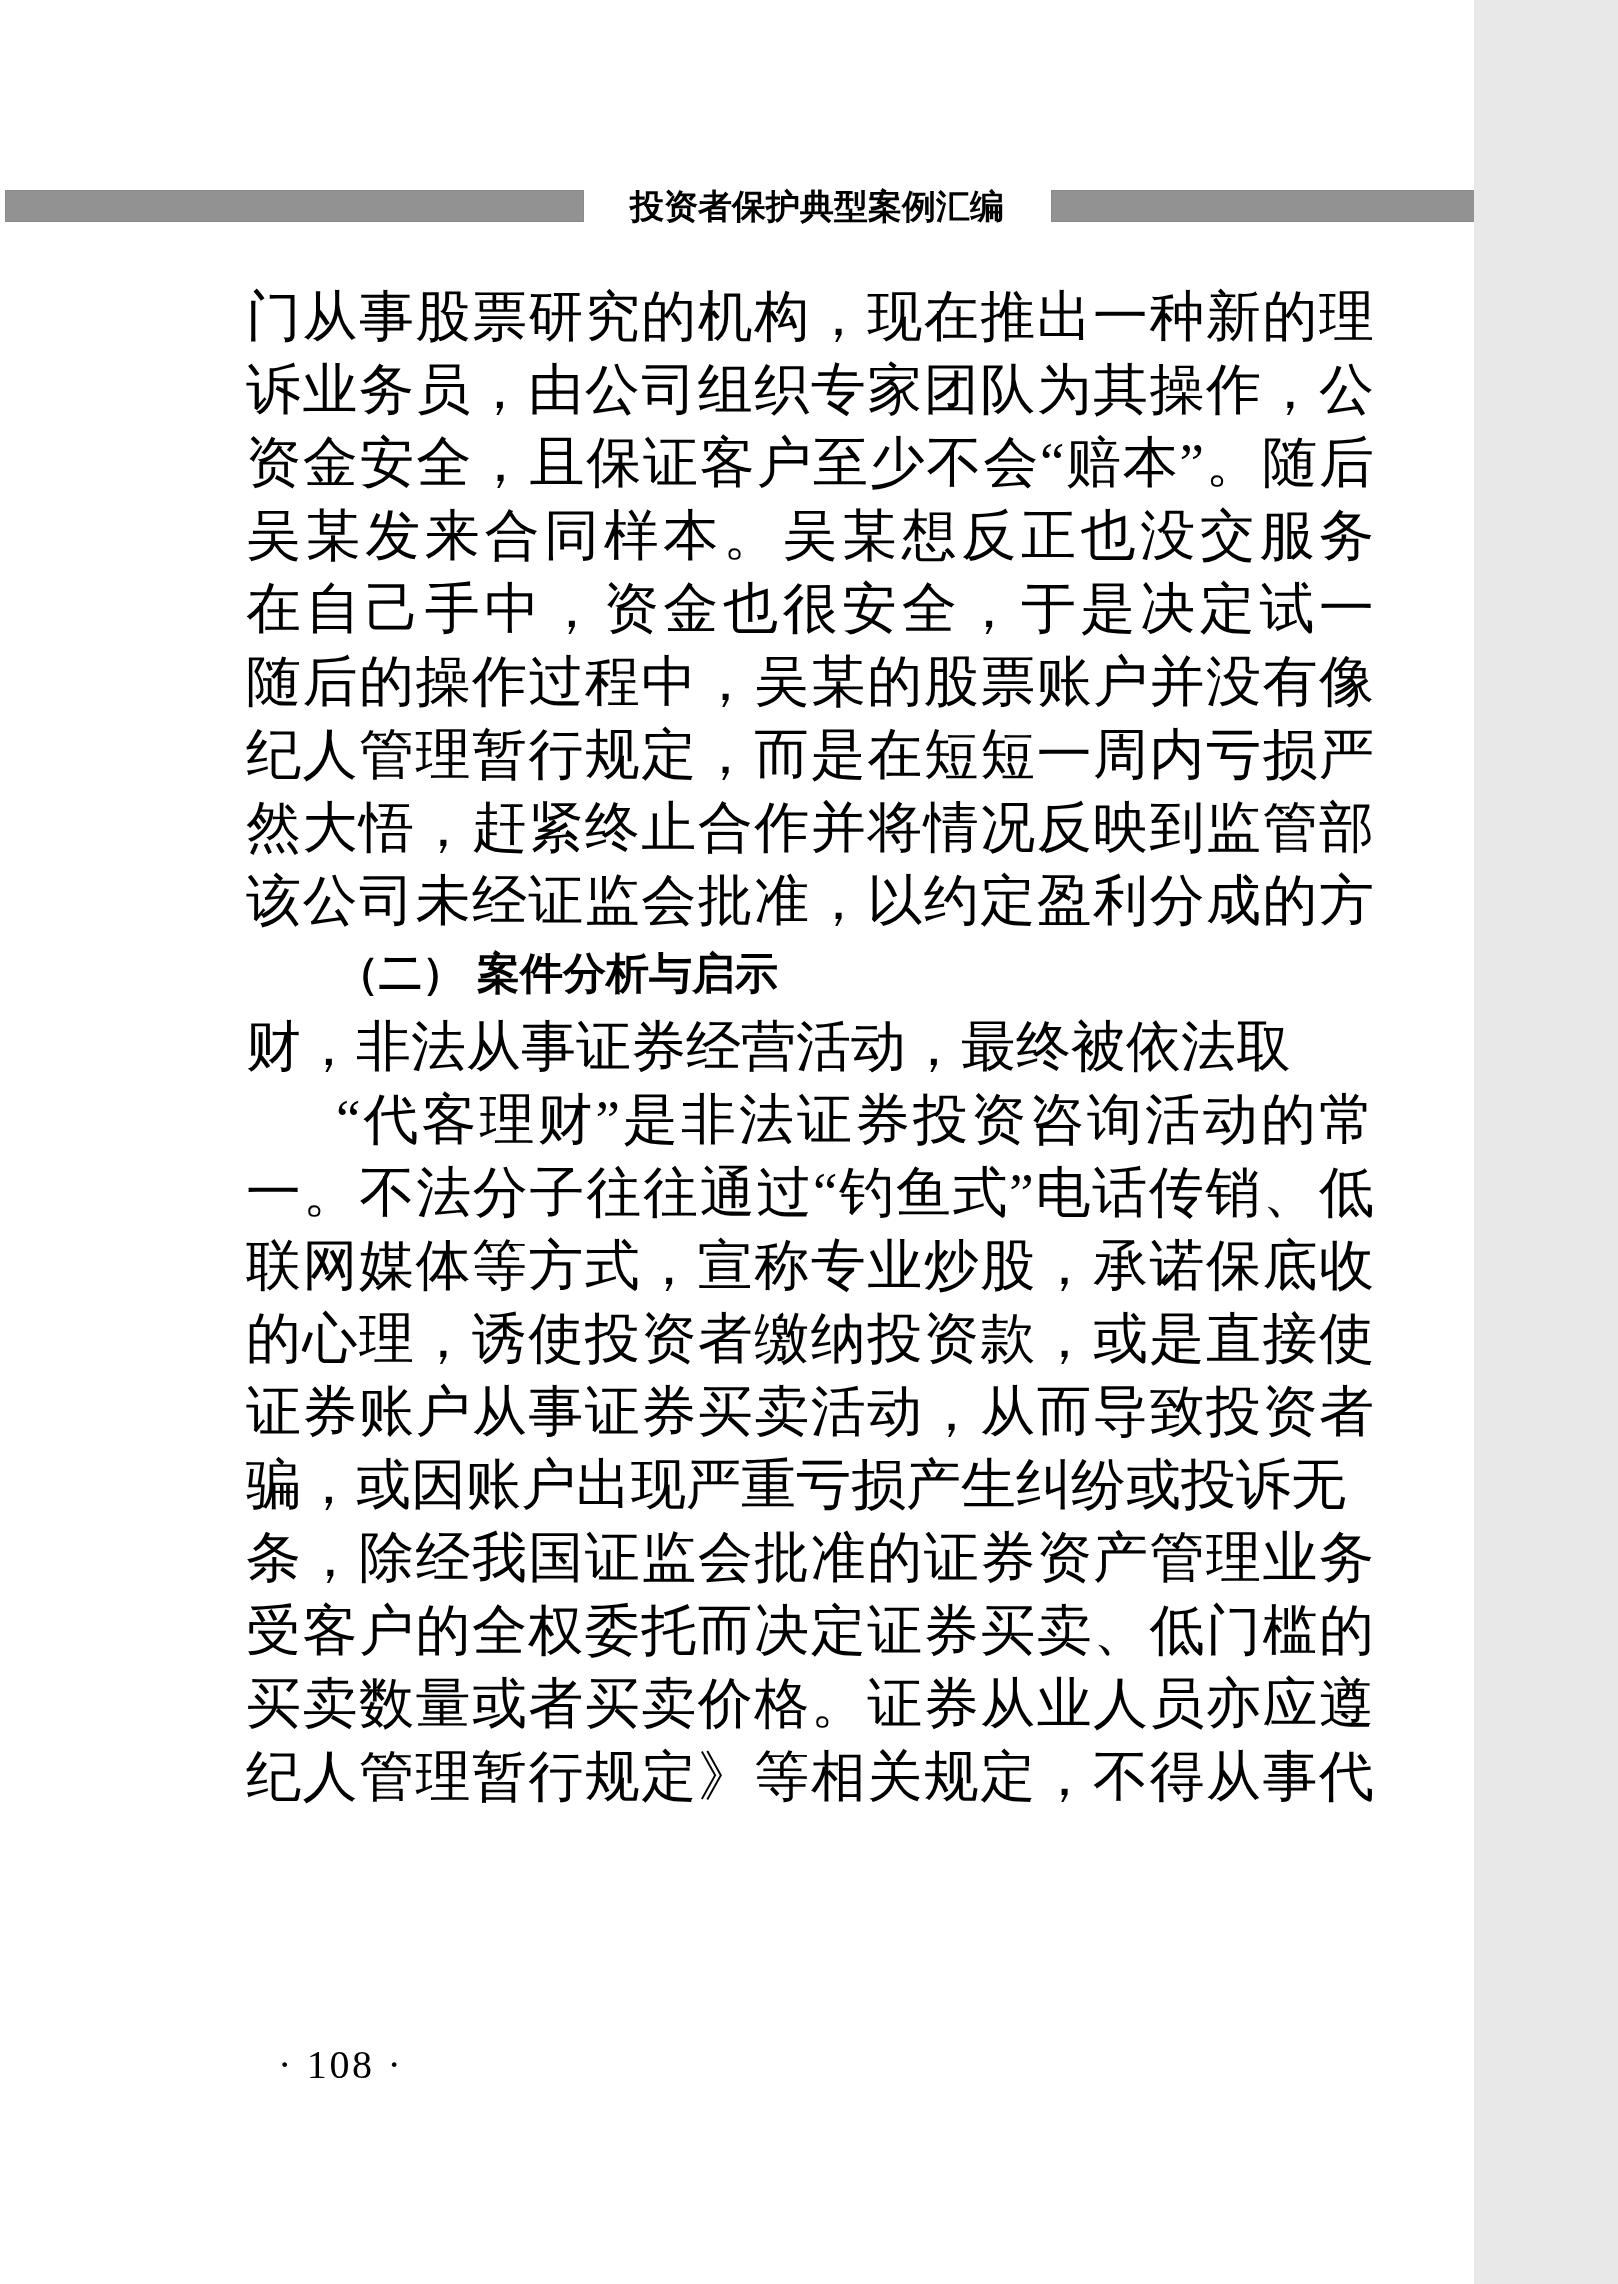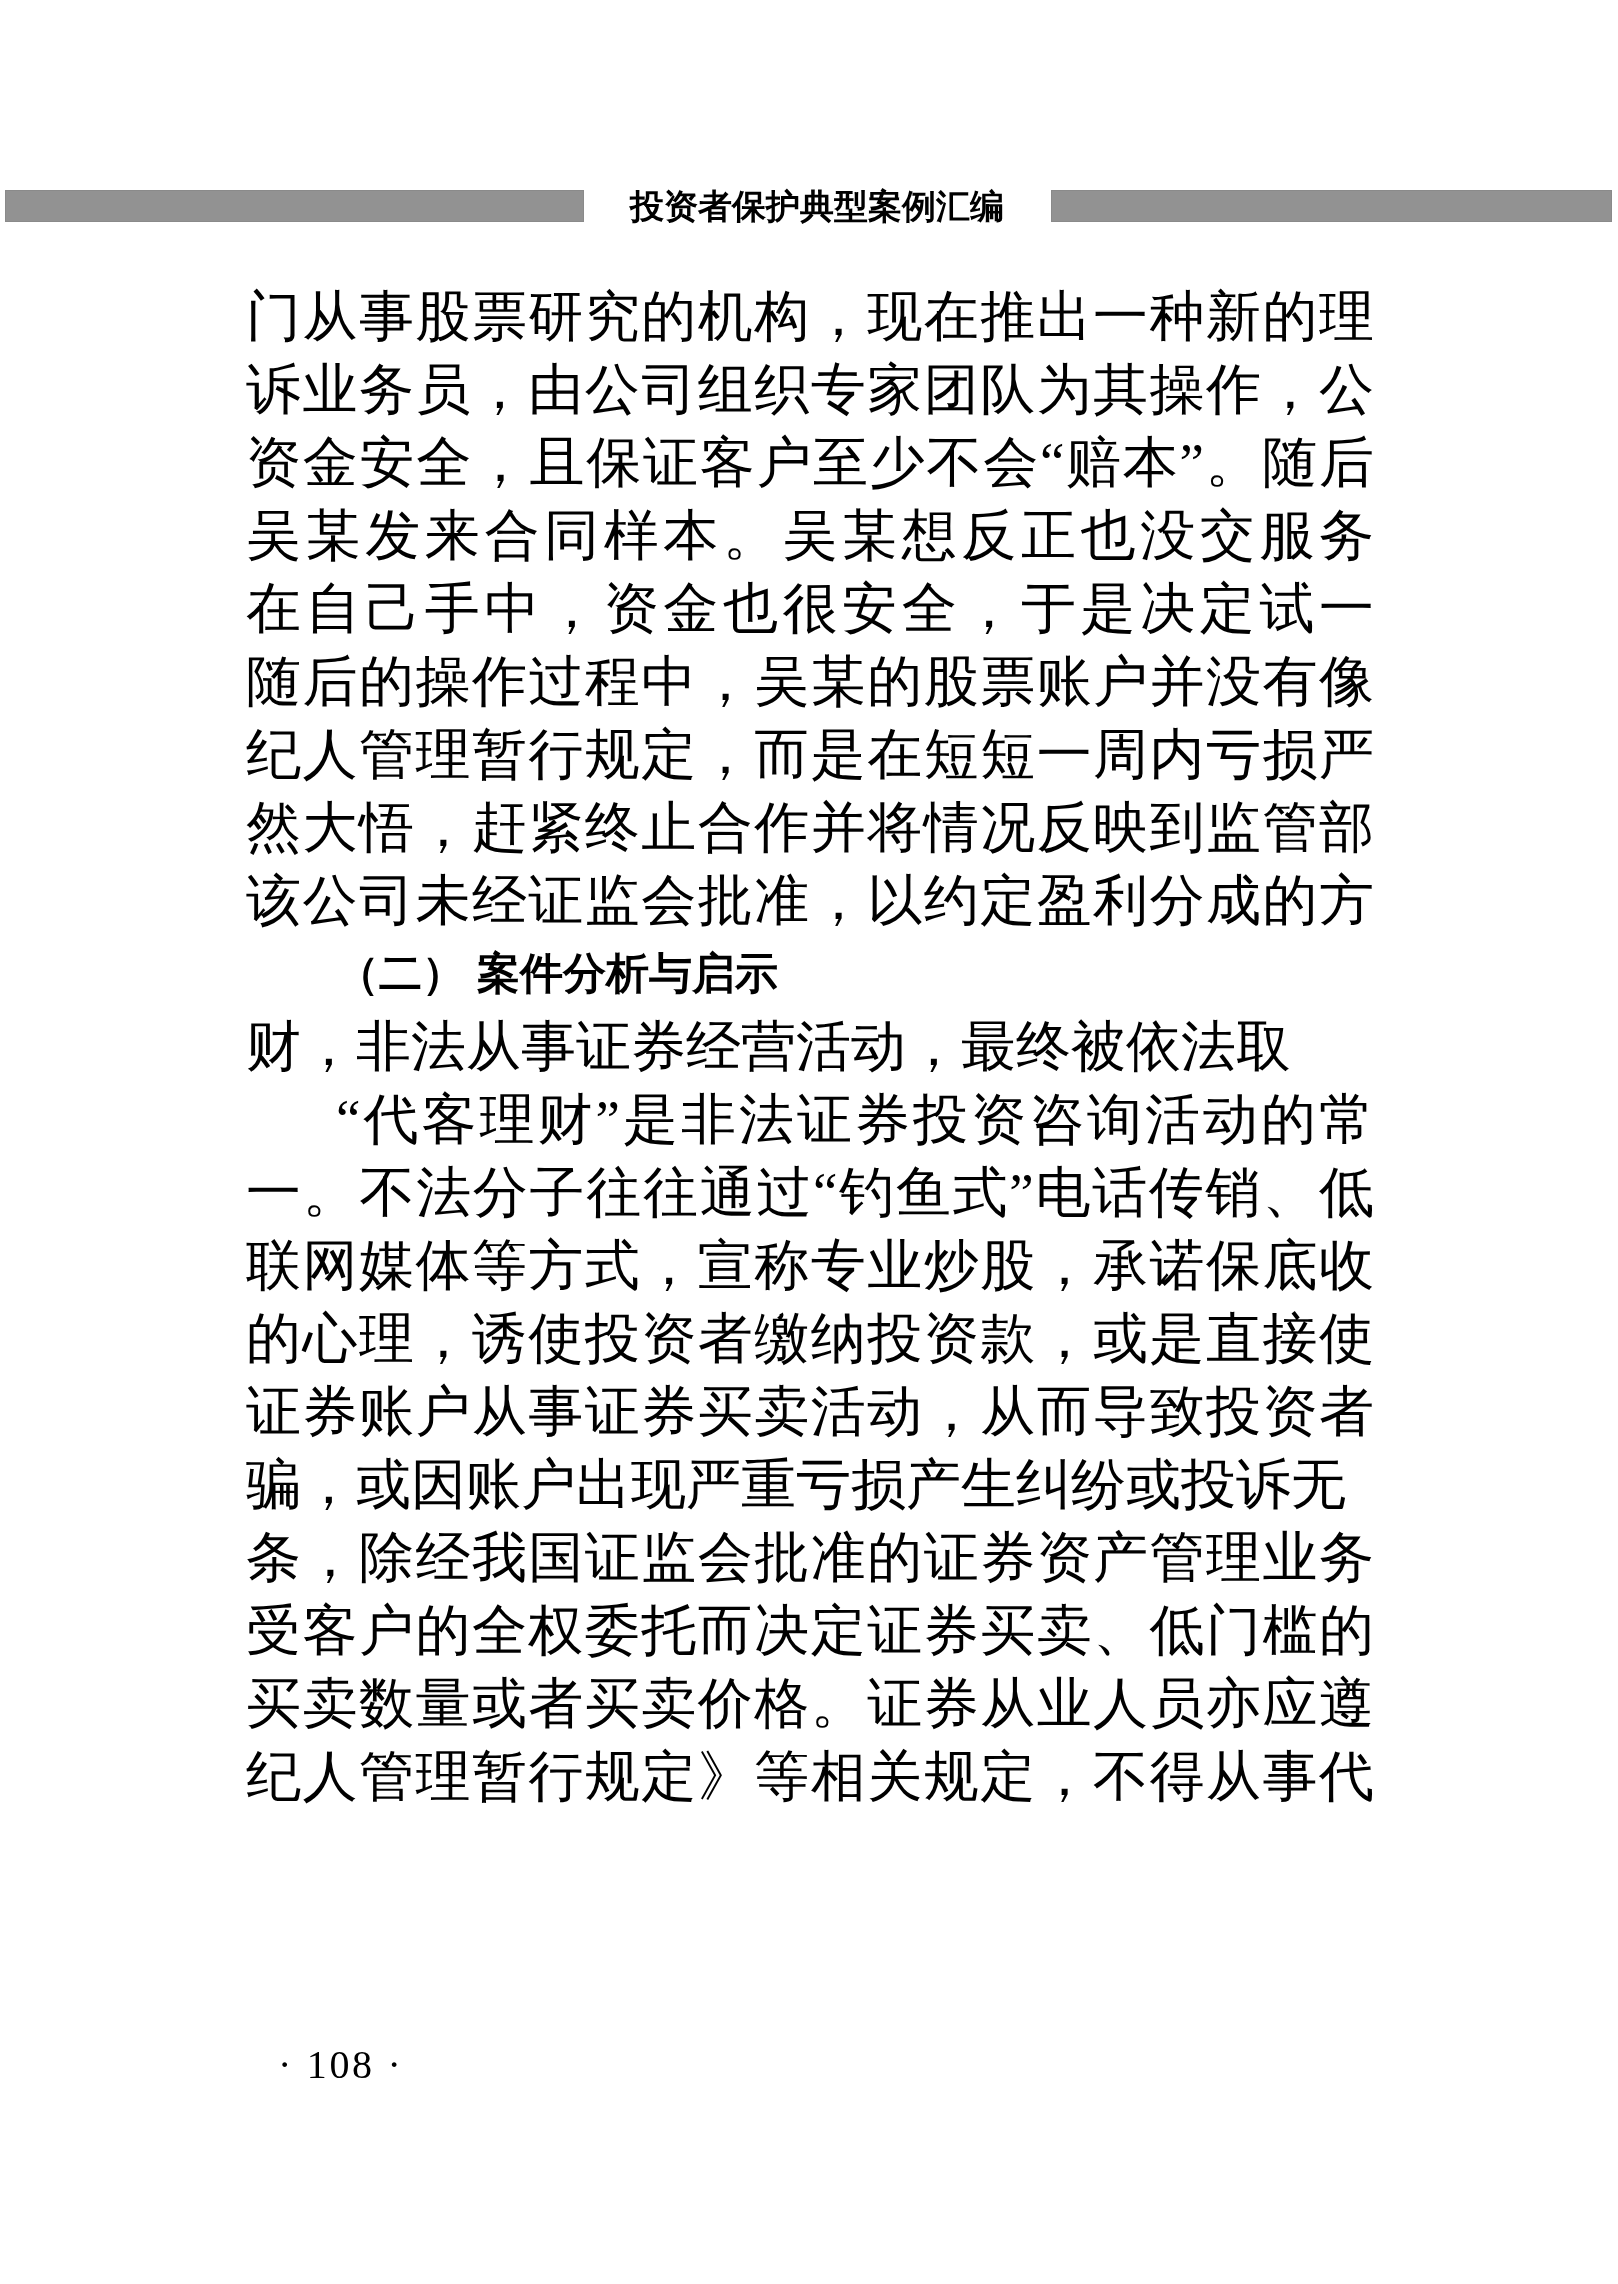--- a/index.html
+++ b/index.html
@@ -1,18 +1,18 @@
 <!DOCTYPE html>
 <html style="font-size:14.3px"><head>
 <meta charset="utf-8">
 <style>
   html, body { margin: 0; padding: 0; background: #e8e8e8; }
   .page {
     position: relative;
-    width: 1618px;
+    width: 1474px;
     height: 2285px;
     background: #ffffff;
     overflow: hidden;
     font-family: "Liberation Serif", serif;
     color: #000;
   }
   
   .header-bar {
     position: absolute;
     top: 190px;

